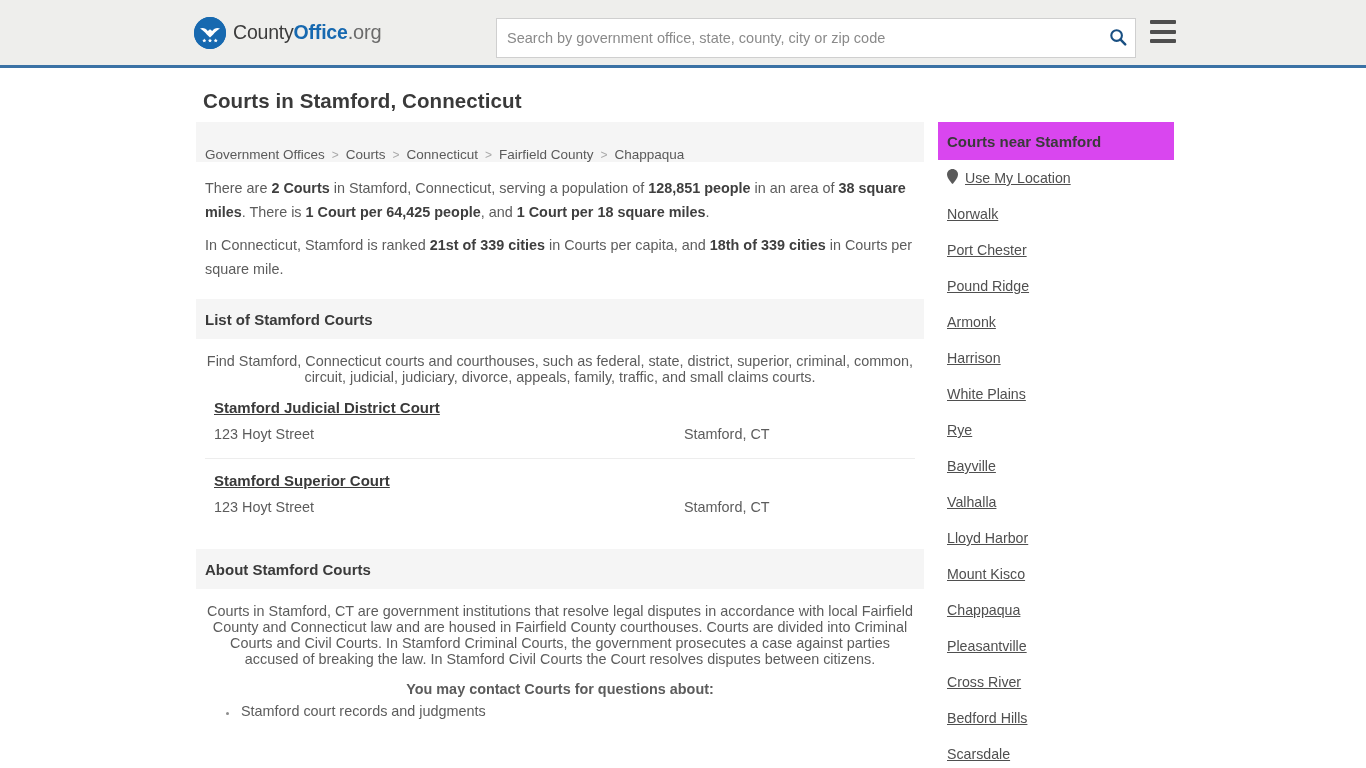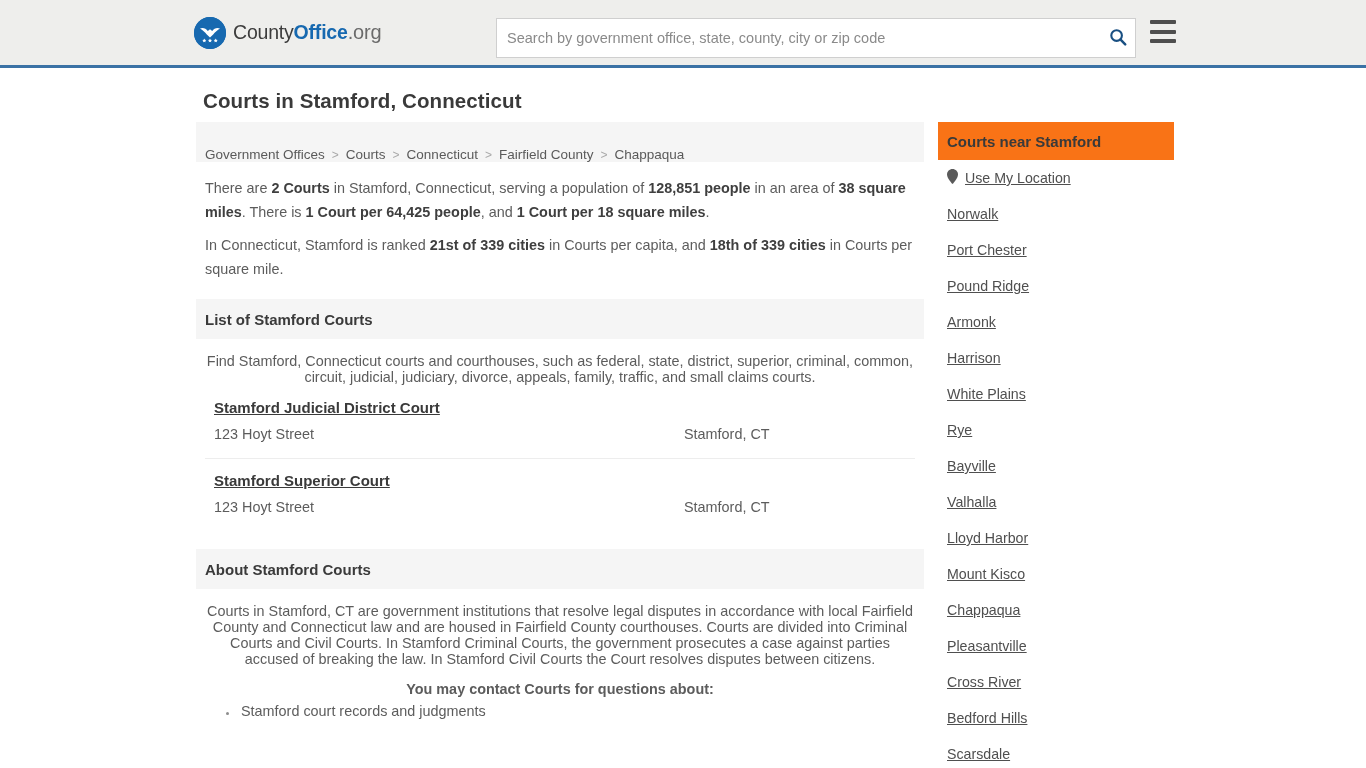--- a/index.html
+++ b/index.html
@@ -221,21 +221,21 @@
     font-size: 14.4px;
     line-height: 20px;
     color: #5c5c5c;
     margin-bottom: 0;
     padding-left: 2px;
   }
   ul.contact-list li::marker { color: #8d8d8d; font-size: 11px; }
 
   
   .side-head {
-    background: #f97316;
+    background: #d946ef;
     height: 38px;
     display: flex;
     align-items: center;
     padding: 0 9px;
     font-size: 15px;
     font-weight: bold;
     color: #3a3a3a;
   }
   .side-list { padding: 0 9px; }
   .side-item {

